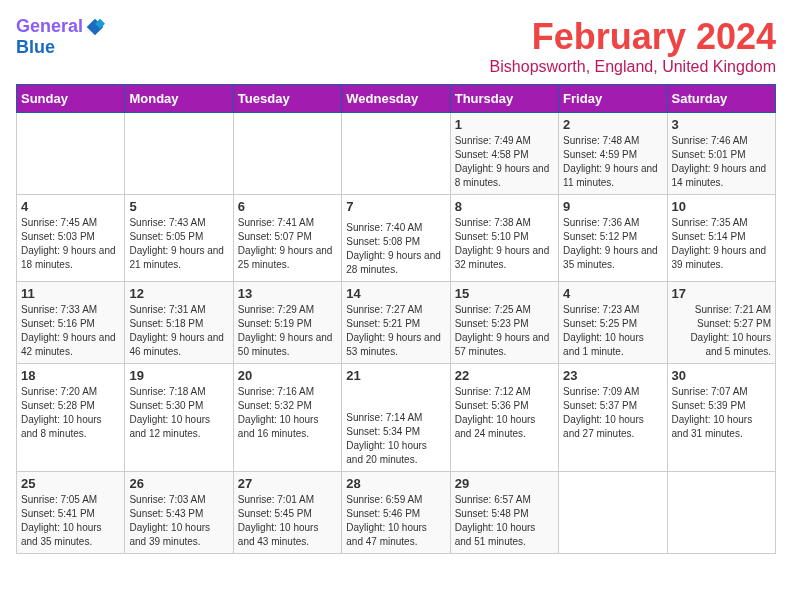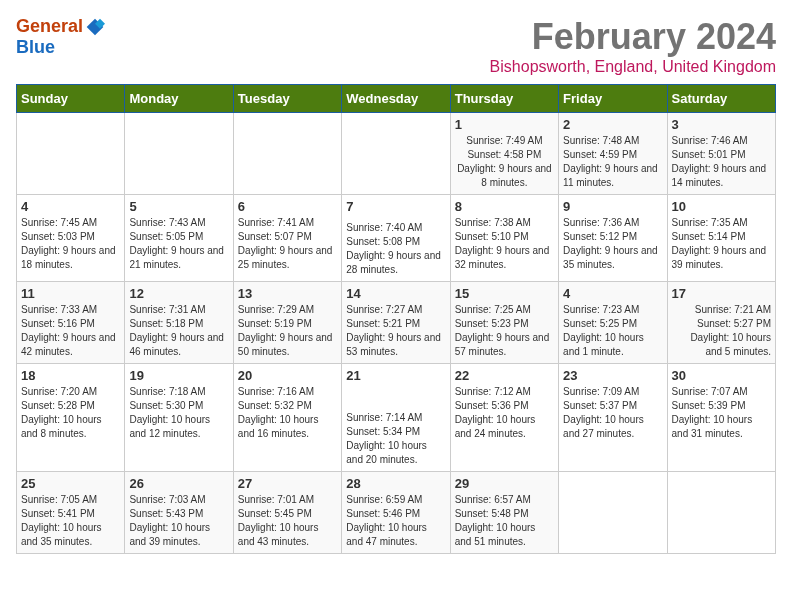--- a/index.html
+++ b/index.html
@@ -21,52 +21,52 @@
       flex-direction: column;
       align-items: flex-start;
     }
     .logo-text {
       display: flex;
       align-items: center;
     }
     .logo-general {
       font-size: 18px;
       font-weight: bold;
-      color: #c2410c;
+      color: #8b5cf6;
     }
     .logo-blue {
       font-size: 18px;
       font-weight: bold;
       color: #1a6bbf;
     }
     .logo-icon {
       width: 20px;
       height: 20px;
       margin-left: 2px;
     }
     .title-area {
       text-align: right;
     }
     .month-title {
       font-size: 36px;
       font-weight: bold;
-      color: #737373;
+      color: #ef4444;
     }
     .location-title {
       font-size: 16px;
       color: #be185d;
       font-weight: normal;
     }
     table {
       width: 100%;
       border-collapse: collapse;
       font-size: 11px;
     }
     thead th {
-      background: #4d7c0f;
+      background: #a21caf;
       color: #fff;
       padding: 6px 4px;
       text-align: left;
       font-size: 13px;
       font-weight: bold;
       border: 1px solid #1a5da0;
     }
     tbody td {
       border: 1px solid #ccc;
       vertical-align: top;
@@ -129,21 +129,21 @@
       </tr>
   </thead>
   <tbody id="calendar-body">
   <tr>
         <td class="empty-cell"></td>
         <td class="empty-cell"></td>
         <td class="empty-cell"></td>
         <td class="empty-cell"></td>
         <td>
           <span class="day-number">1</span>
-          <div class="day-info" style="white-space: pre-line; text-align: center;">Sunrise: 7:49 AM
+          <div class="day-info" style="white-space: pre-line;">Sunrise: 7:49 AM
 Sunset: 4:58 PM
 Daylight: 9 hours and 8 minutes.</div>
         </td>
         <td>
           <span class="day-number">2</span>
           <div class="day-info" style="white-space: pre-line;">Sunrise: 7:48 AM
 Sunset: 4:59 PM
 Daylight: 9 hours and 11 minutes.</div>
         </td>
         <td>

